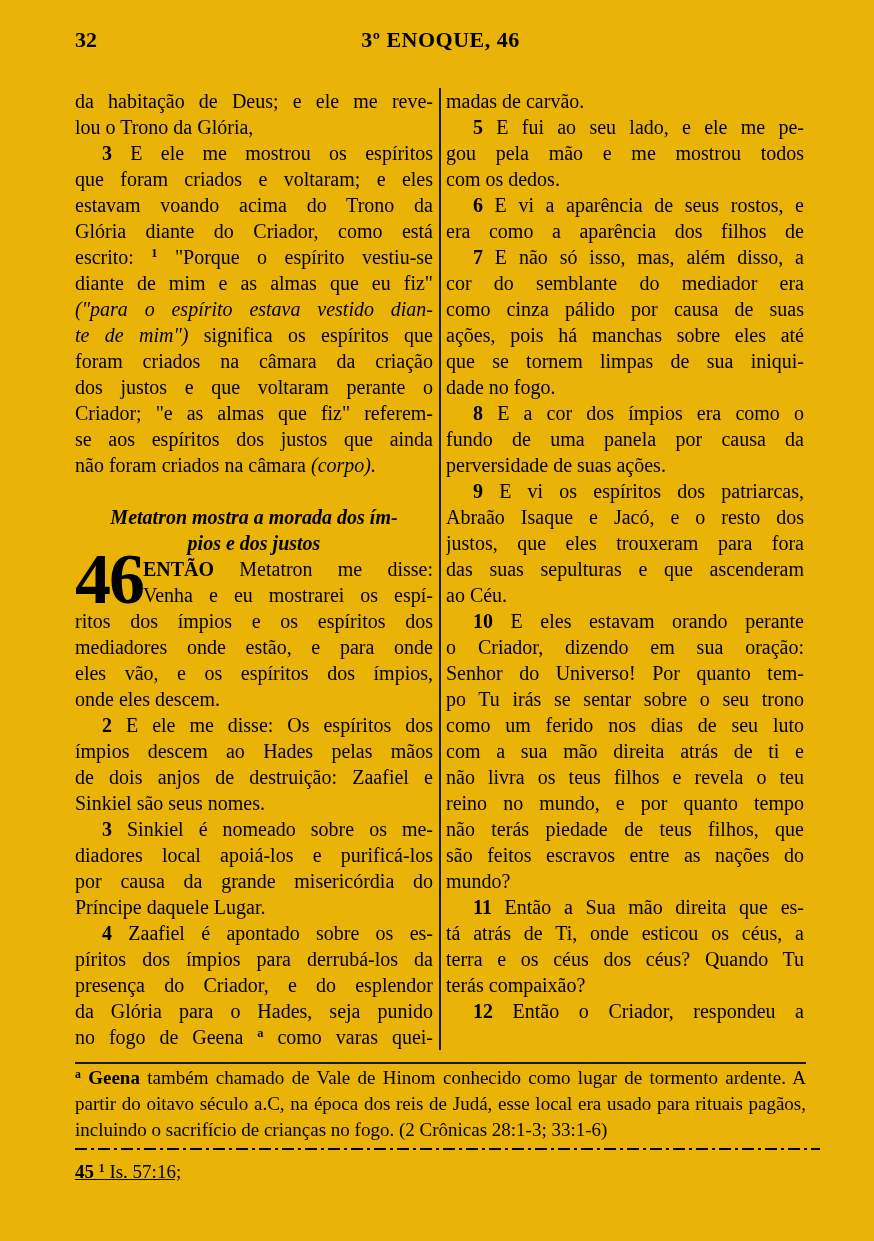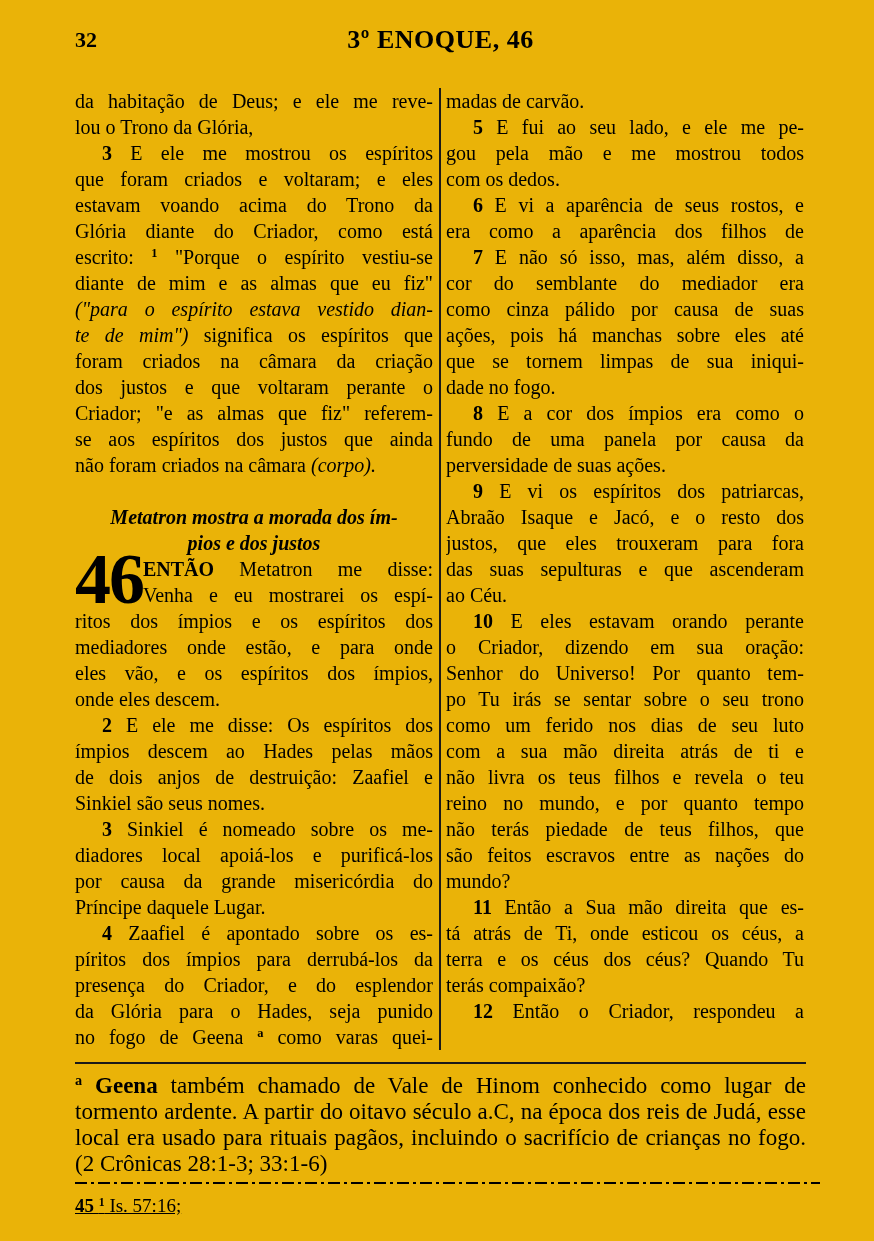--- a/index.html
+++ b/index.html
@@ -9,21 +9,21 @@
     background:#eab308;color:#000;
     font-family:"Liberation Serif","DejaVu Serif",serif;
     overflow:hidden;
   }
   .content{
     position:absolute;left:75px;top:28px;width:731px;
   }
   
   .hdr{position:relative;height:24px;line-height:24px;}
   .hdr .pnum{position:absolute;left:0;top:0;font-weight:bold;font-size:22px;}
-  .hdr .ptitle{text-align:center;font-weight:bold;font-size:26px;letter-spacing:0.5px;}
+  .hdr .ptitle{text-align:center;font-weight:bold;font-size:22px;letter-spacing:0.5px;}
   
   .cols{display:flex;margin-top:36px;height:962px;}
   .col{width:358px;position:relative;font-size:20px;}
   .divider{width:2px;background:#1a1a1a;margin-left:6px;margin-right:5px;}
   
   .ln{height:26px;line-height:26px;overflow:hidden;text-align:left;}
   .j{text-align:justify;text-align-last:justify;}
   .ind{padding-left:27px;}
   .cen{text-align:center;text-align-last:center;}
   .dc{padding-left:68px;}
@@ -33,21 +33,21 @@
   .seg-bi{font-weight:bold;font-style:italic;}
   .seg-sup{font-weight:bold;font-size:0.62em;position:relative;top:-0.55em;line-height:0;}
   
   .dropcap{
     position:absolute;left:0;top:466px;width:66px;height:54px;
     font-weight:bold;font-size:72px;line-height:50px;letter-spacing:-2px;
   }
   
   .rule-solid{height:2px;background:#1a1a1a;margin-top:12px;}
   .footnote{
-    margin-top:9px;font-size:23px;line-height:26px;
+    margin-top:1px;font-size:19px;line-height:26px;
     text-align:justify;
   }
   .rule-dashdot{
     height:2px;width:745px;margin-top:5px;
     background:repeating-linear-gradient(to right,#000 0 12px,transparent 12px 16px,#000 16px 19px,transparent 19px 23px);
   }
   .crossref{margin-top:10px;font-size:19px;line-height:24px;text-decoration:underline;}
 </style>
 </head>
 <body>

